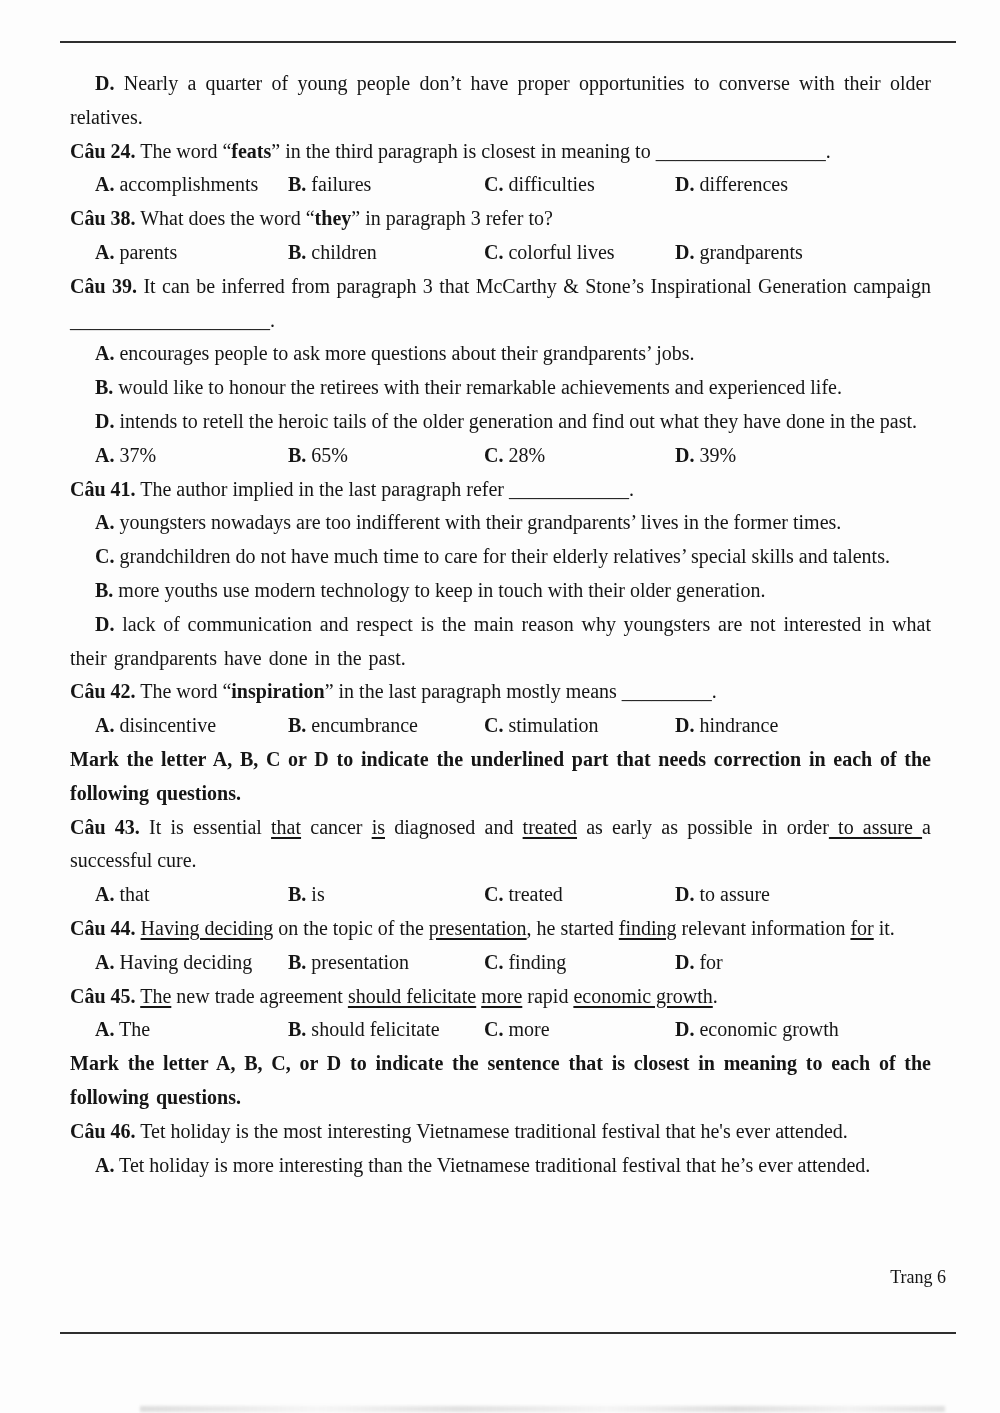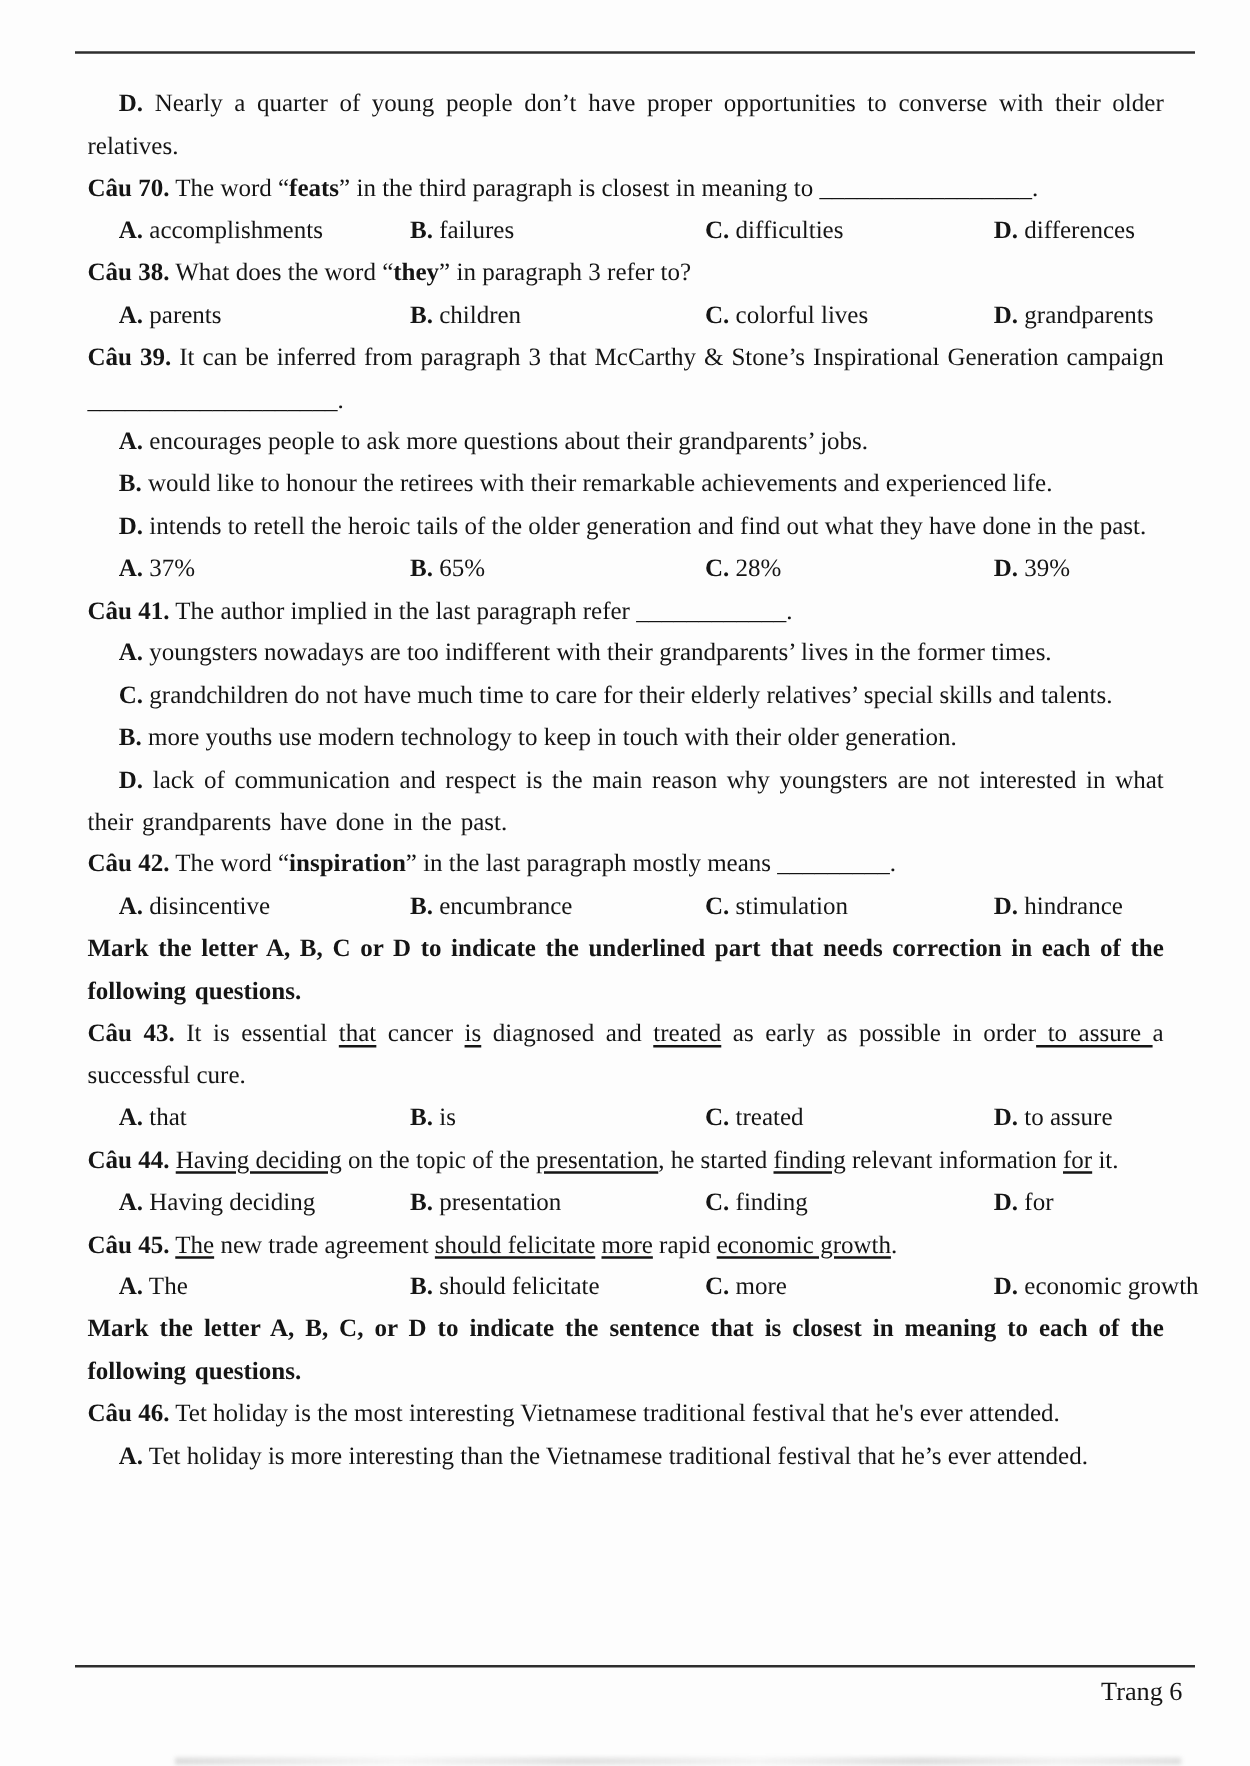--- a/index.html
+++ b/index.html
@@ -39,28 +39,27 @@
   .sp { word-spacing: 2px; }
   .u {
     text-decoration: underline;
     text-decoration-thickness: 1.6px;
     text-underline-offset: 3px;
   }
   .opts {
     display: grid;
     grid-template-columns: 193px 196px 191px 1fr;
     padding-left: 25px;
-    gap: 40px;
   }
   .opt { white-space: nowrap; }
   .footer {
     position: absolute;
-    top: 1341px;
+    top: 1265px;
     right: 54px;
-    font-size: 21px;
+    font-size: 18px;
     line-height: 24px;
   }
   .scan-artifact {
     position: absolute;
     left: 140px;
     right: 55px;
     bottom: 1px;
     height: 6px;
     background: linear-gradient(90deg,
       rgba(110,110,110,.22), rgba(110,110,110,.05) 22%,
@@ -70,21 +69,21 @@
     filter: blur(1.5px);
   }
 </style>
 </head>
 <body>
 
 <div class="page-rule rule-top"></div>
 
 <div class="doc">
     <p class="para indent"><b>D.</b><span> Nearly a quarter of young people don’t have proper opportunities to converse with their older relatives.</span></p>
-    <p class="para nowrap"><b>Câu 70.</b><span> The word “</span><b>feats</b><span>” in the third paragraph is closest in meaning to _________________.</span></p>
+    <p class="para nowrap"><b>Câu 24.</b><span> The word “</span><b>feats</b><span>” in the third paragraph is closest in meaning to _________________.</span></p>
     <div class="opts">
       <div class="opt"><b>A.</b> accomplishments</div>
       <div class="opt"><b>B.</b> failures</div>
       <div class="opt"><b>C.</b> difficulties</div>
       <div class="opt"><b>D.</b> differences</div>
     </div>
     <p class="para nowrap"><b>Câu 38.</b><span> What does the word “</span><b>they</b><span>” in paragraph 3 refer to?</span></p>
     <div class="opts">
       <div class="opt"><b>A.</b> parents</div>
       <div class="opt"><b>B.</b> children</div>

